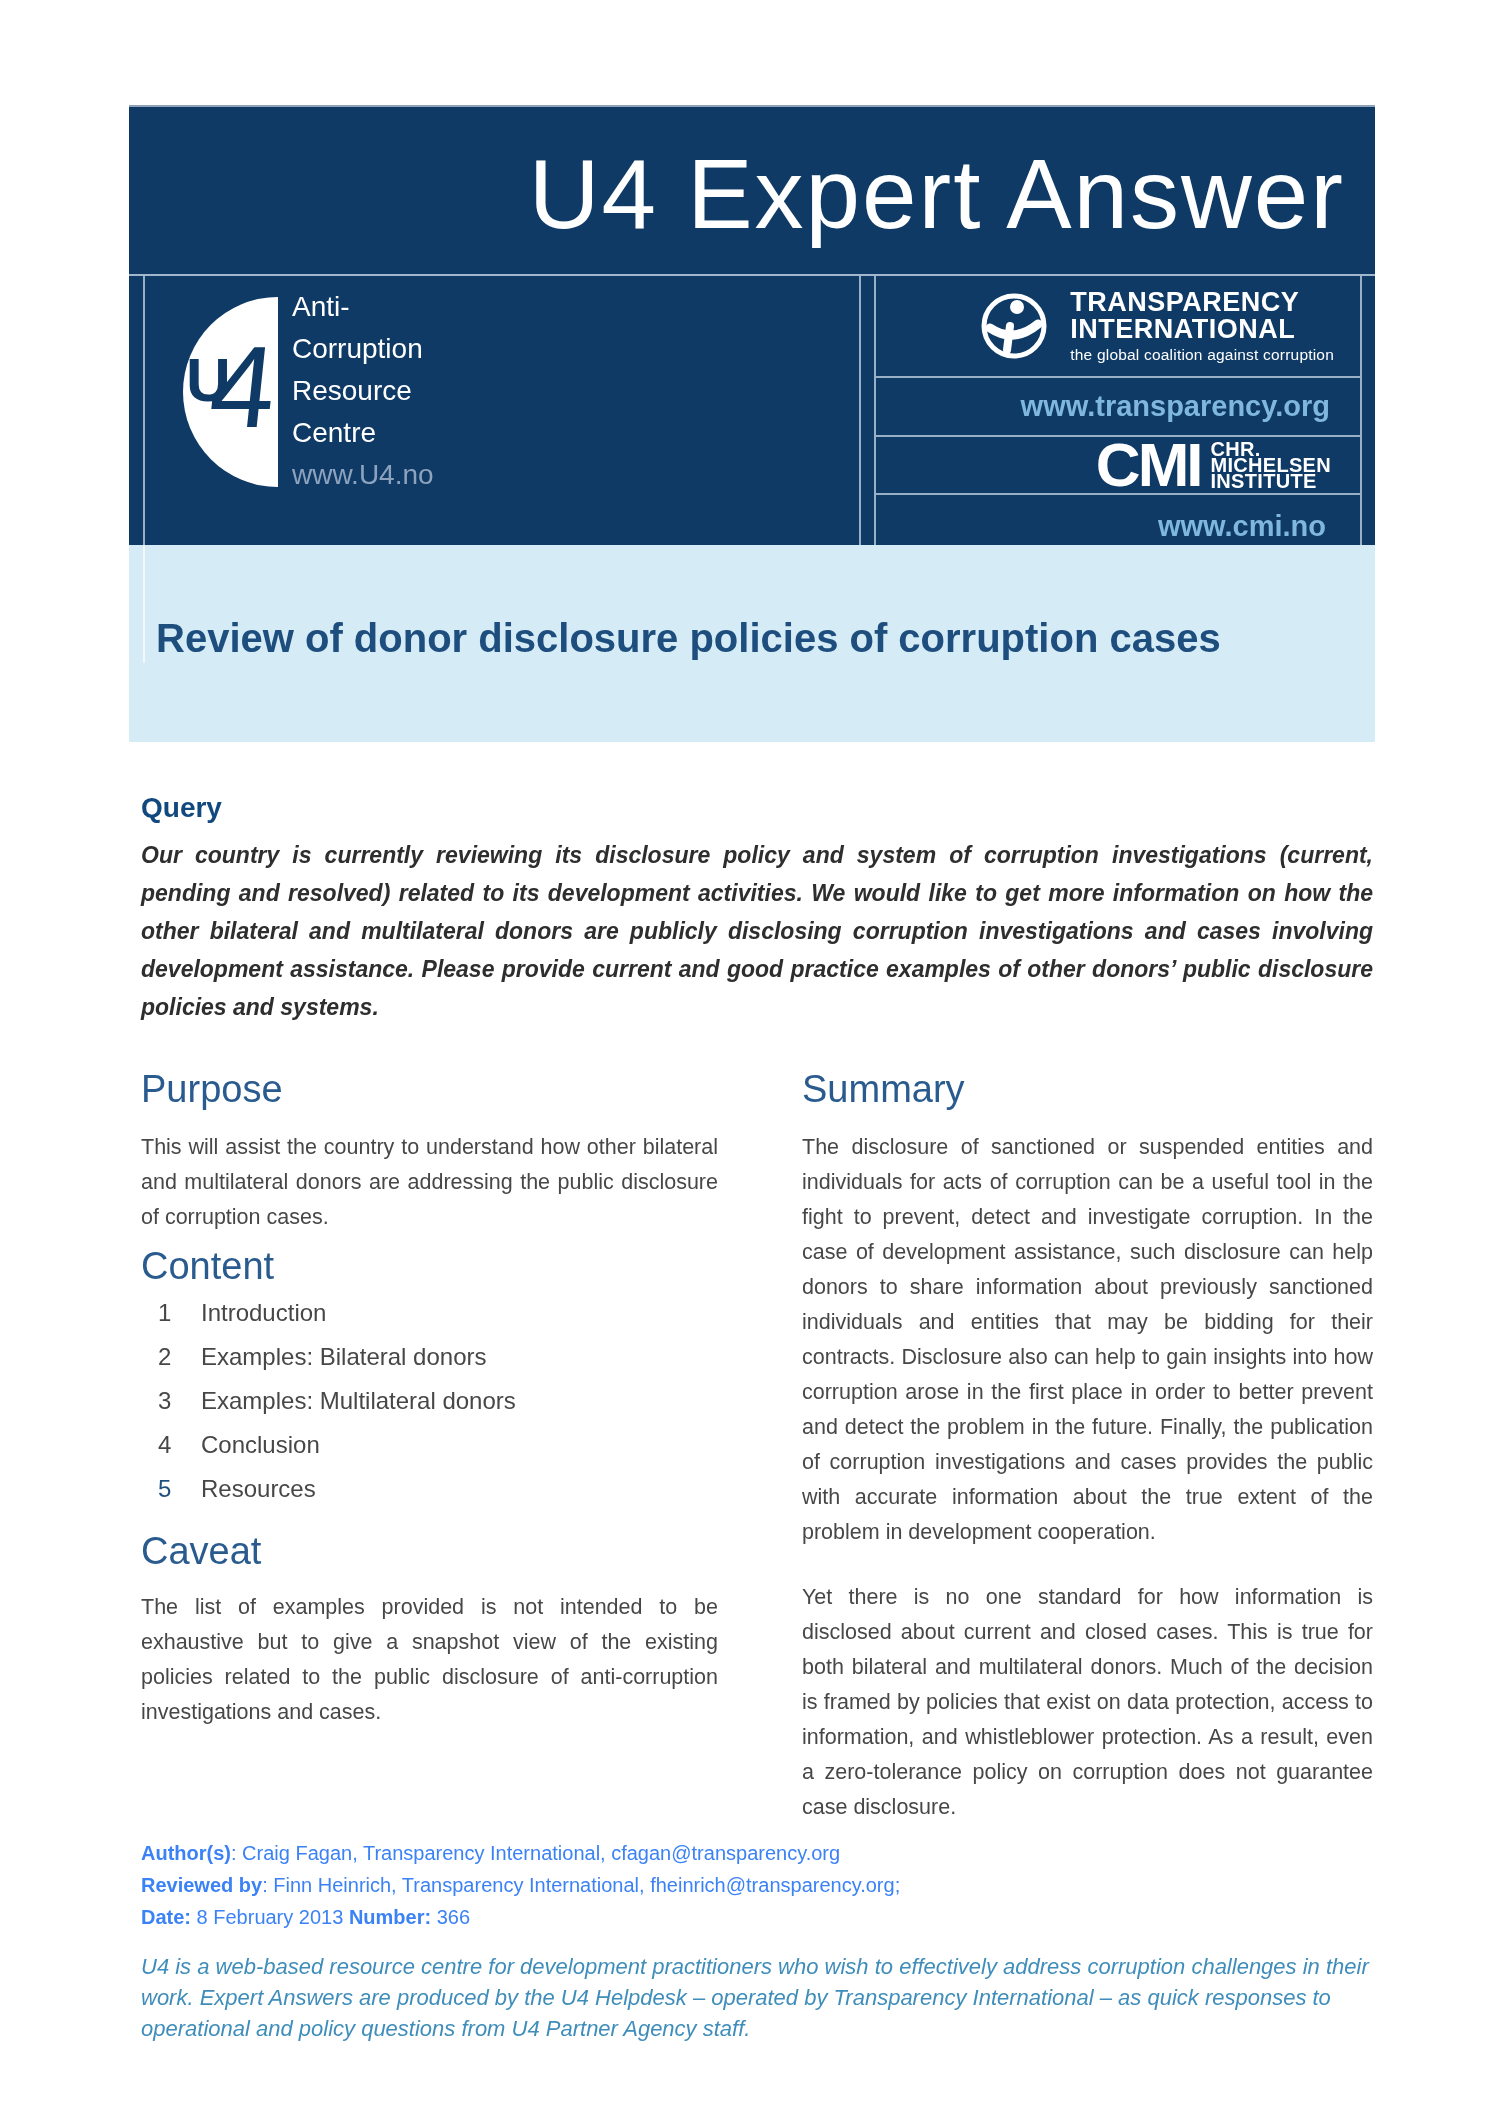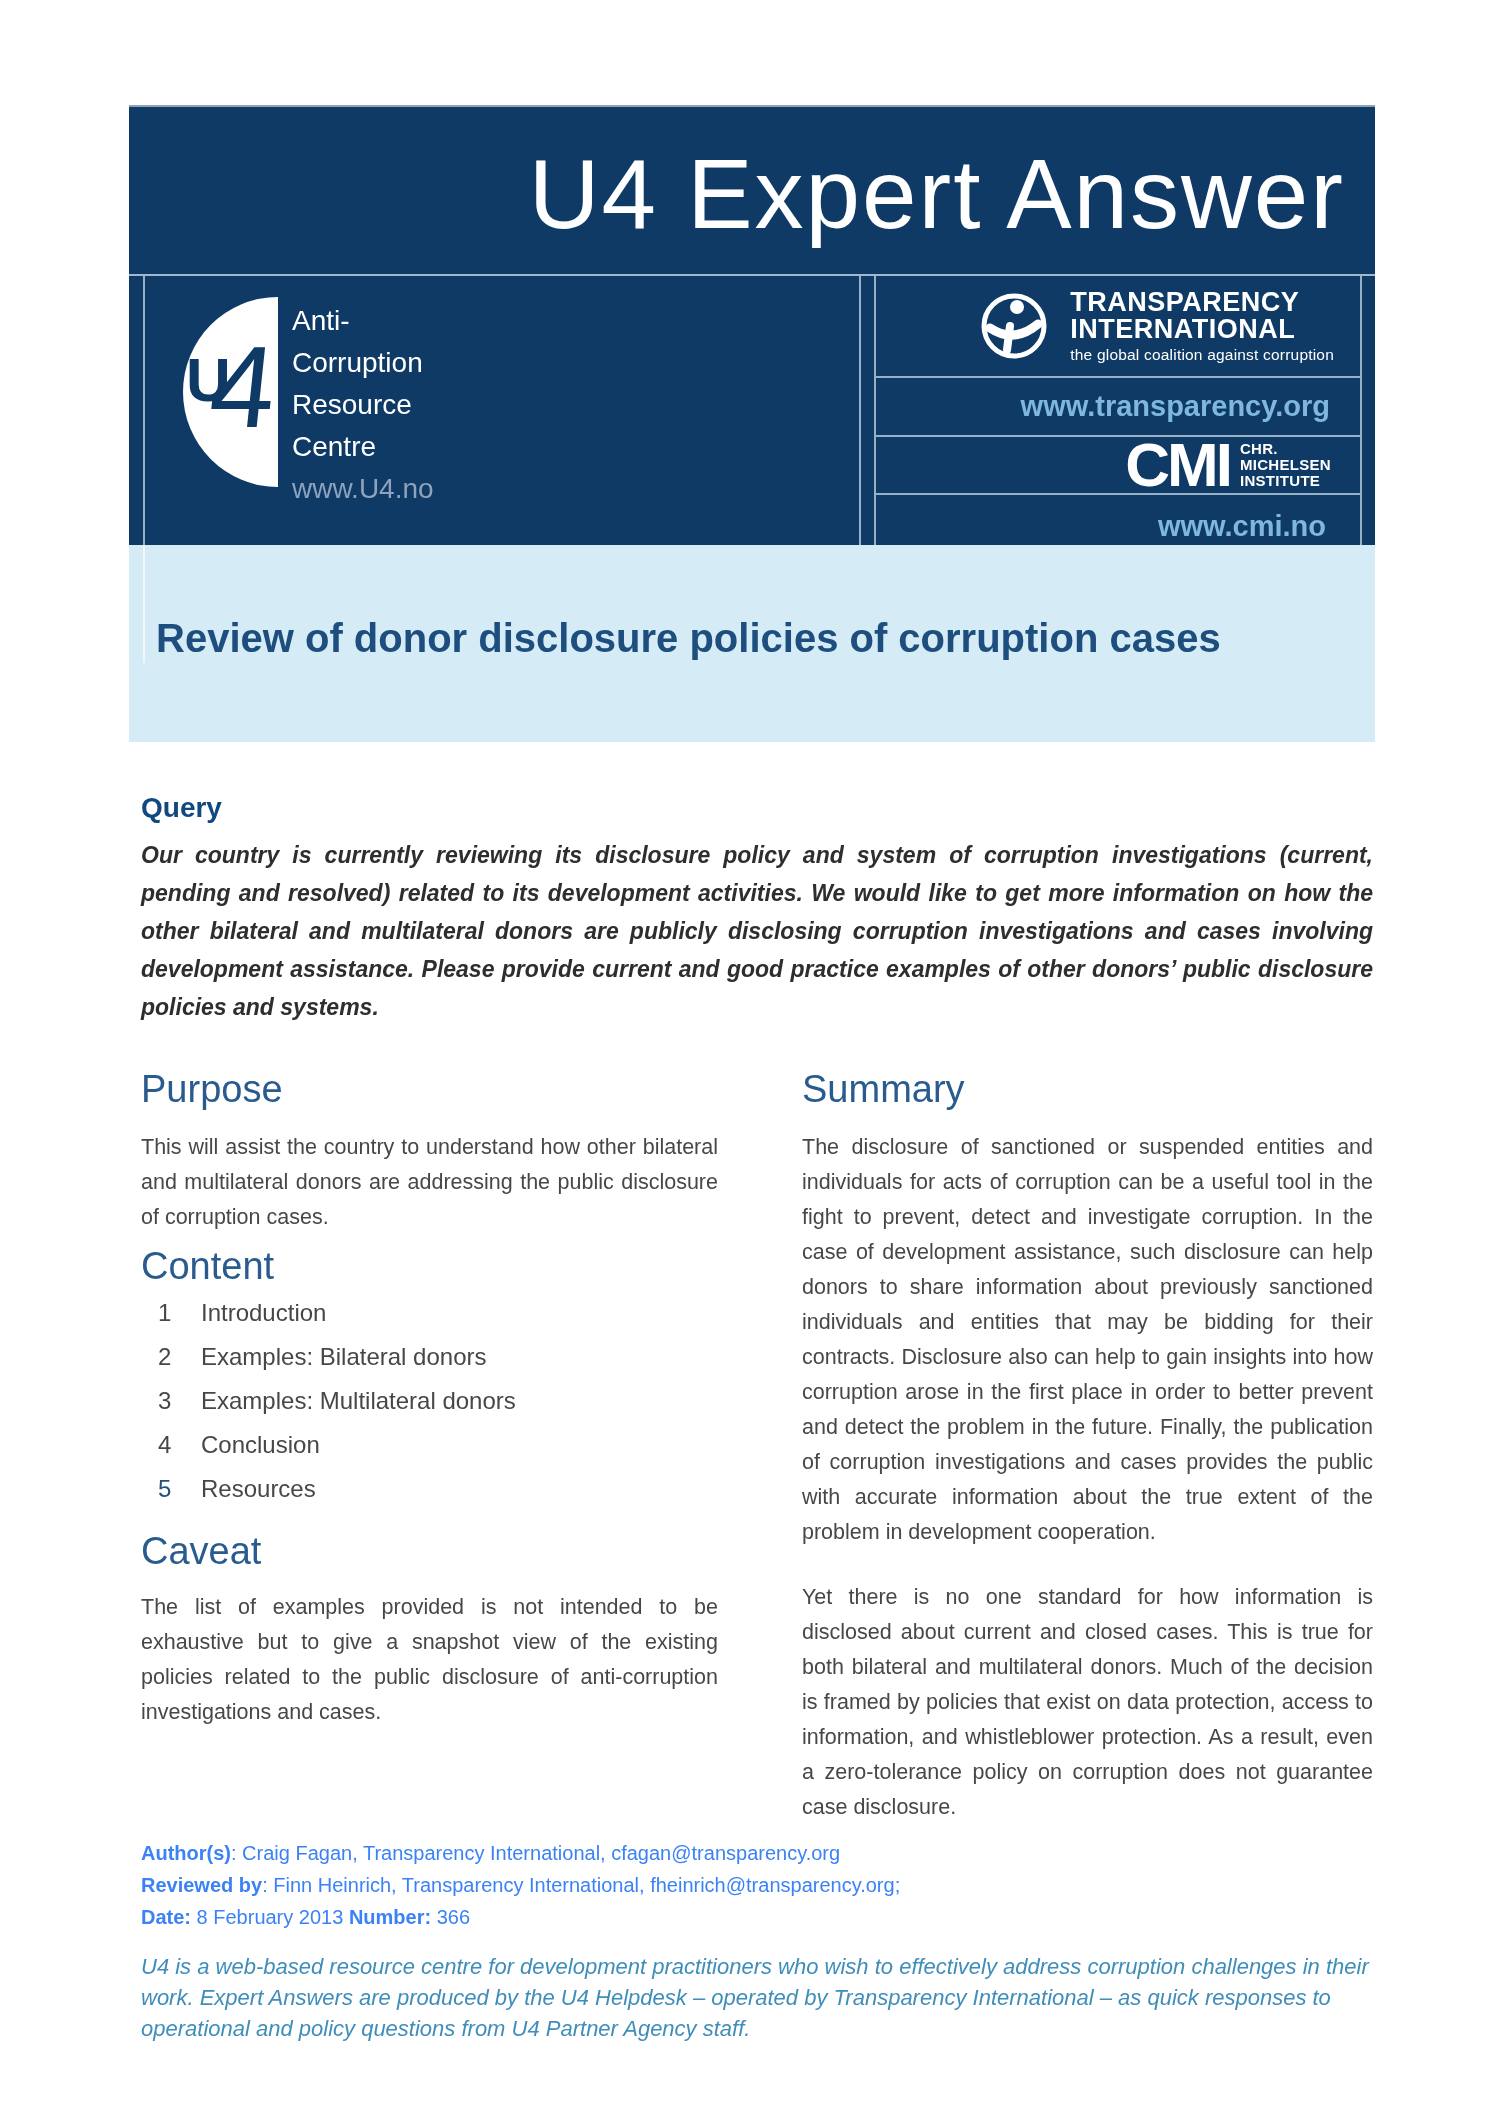--- a/index.html
+++ b/index.html
@@ -21,39 +21,39 @@
   .vline { position:absolute; top:0; bottom:0; width:2px; background:rgba(186,206,223,0.8); }
   .vline-left  { left:14px; }
   .vline-a { left:730px; }
   .vline-b { left:745px; }
   .vline-r { left:1231px; }
 
   
   .u4-disc { position:absolute; left:54px; top:21px; width:95px; height:190px; background:#ffffff; border-radius:95px 0 0 95px; }
   .u4-u { position:absolute; left:3px; top:52px; font-size:62px; font-weight:700; color:#0e3a65; line-height:1; letter-spacing:-2px; }
   .u4-4 { position:absolute; left:28px; top:32px; font-size:116px; font-weight:400; color:#0e3a65; line-height:1; transform:skewX(-6deg); }
-  .org { position:absolute; left:163px; top:24px; color:#ffffff; font-size:28px; line-height:42px; font-weight:400; }
+  .org { position:absolute; left:163px; top:10px; color:#ffffff; font-size:28px; line-height:42px; font-weight:400; }
   .org .url { color:#8da2bd; }
 
   
   .rp { position:absolute; left:747px; right:15px; top:0; bottom:0; }
   .rp-hline { position:absolute; left:0; right:0; height:2px; background:rgba(186,206,223,0.8); }
   .rp-row { position:absolute; left:0; right:0; display:flex; align-items:center; justify-content:flex-end; }
   .row-ti  { top:0; height:100px; padding-right:26px; }
   .row-turl{ top:102px; height:57px; padding-right:30px; }
   .row-cmi { top:161px; height:56px; padding-right:29px; }
   .row-curl{ top:219px; height:62px; padding-right:34px; }
   .ti-wrap { display:flex; align-items:center; }
   .ti-text { margin-left:22px; }
   .ti-name { color:#ffffff; font-weight:700; font-size:27px; line-height:27px; letter-spacing:0.5px; }
   .ti-tag  { color:#ffffff; font-size:15.5px; margin-top:3px; letter-spacing:0.2px; }
   .hdr-url { color:#7fb8dc; font-weight:700; font-size:29px; }
   .cmi-wrap { display:flex; align-items:center; }
   .cmi-abbr { color:#ffffff; font-weight:800; font-size:62px; line-height:52px; letter-spacing:-3px; }
-  .cmi-lines { margin-left:10px; color:#ffffff; font-weight:700; font-size:15px; line-height:16px; letter-spacing:0.3px; }
+  .cmi-lines { margin-left:10px; color:#ffffff; font-weight:700; font-size:20px; line-height:16px; letter-spacing:0.3px; }
 
   
   .banner { position:absolute; left:129px; top:545px; width:1246px; height:197px; background:#d5ebf6; display:flex; align-items:center; }
   .banner-line { position:absolute; left:14px; top:0; width:2px; height:118px; background:rgba(255,255,255,0.65); }
   .banner h2 { margin:0 0 10px 27px; font-size:40px; font-weight:700; color:#1d4e7e; }
 
   
   .query { position:absolute; left:141px; top:792px; width:1232px; }
   .query h3 { margin:0 0 12px 0; font-size:28px; font-weight:700; color:#11497f; }
   .query p { margin:0; font-size:23px; font-weight:700; font-style:italic; color:#2e2e2e; line-height:38px; text-align:justify; }

